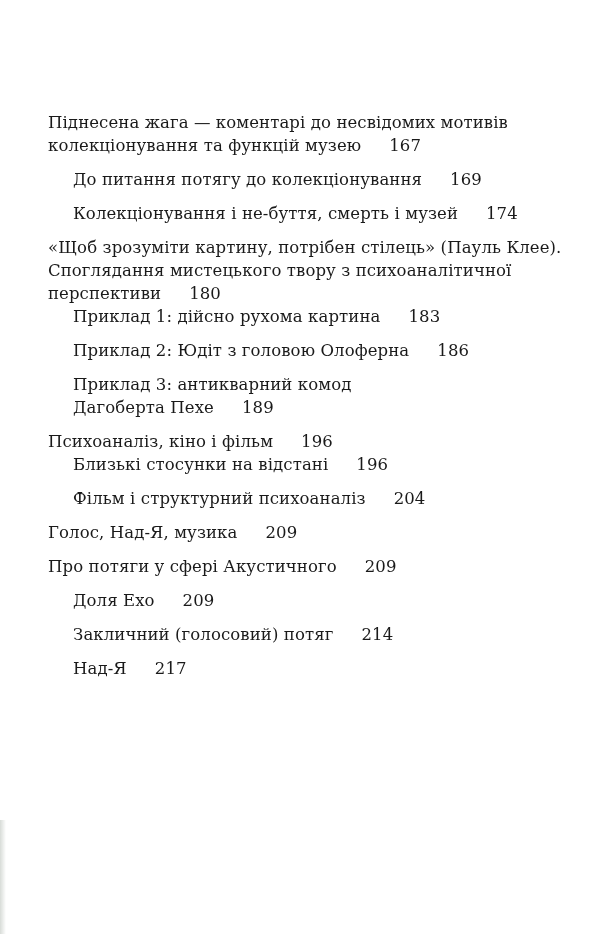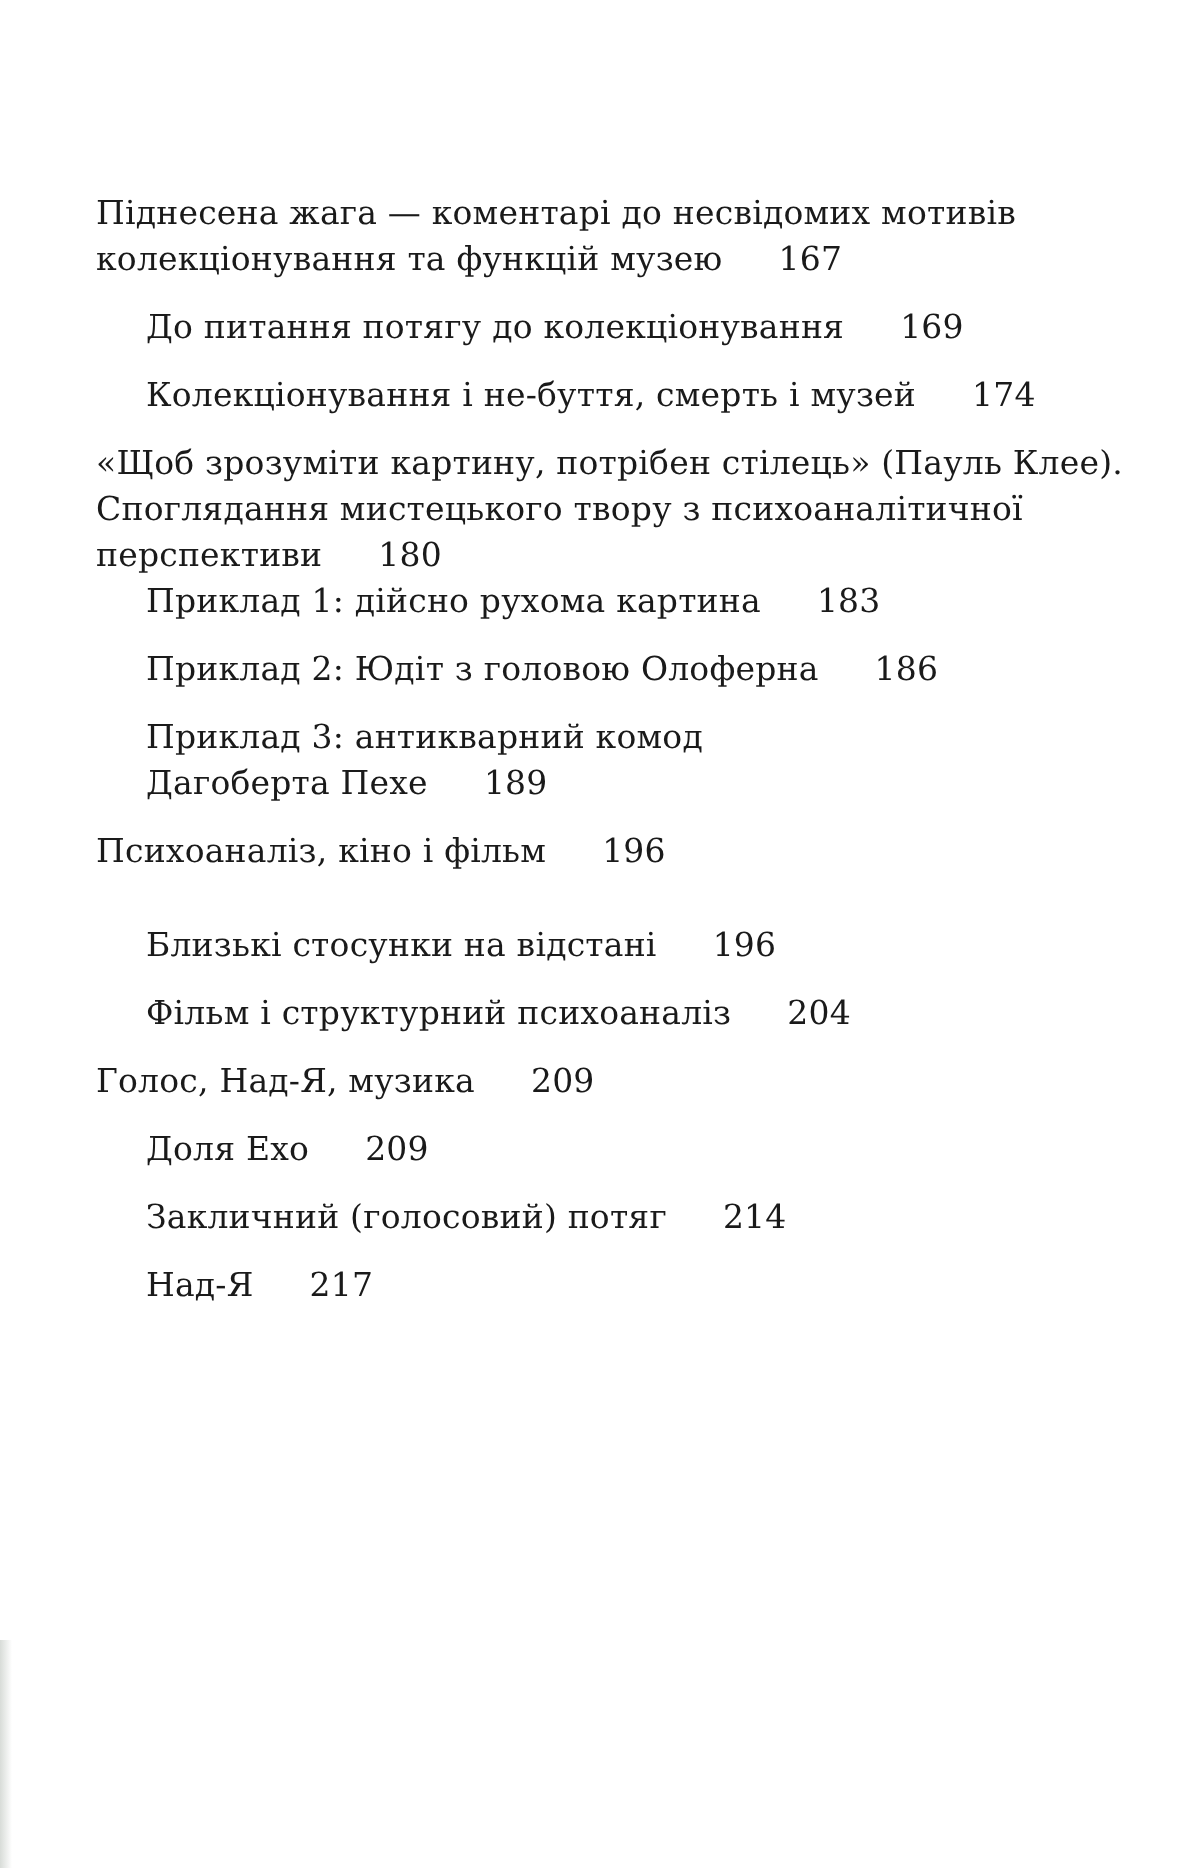--- a/index.html
+++ b/index.html
@@ -4,21 +4,21 @@
 <style>
   html, body { margin: 0; padding: 0; }
   body {
     width: 600px; height: 934px; background: #ffffff; position: relative; overflow: hidden;
     font-family: "DejaVu Serif", "Liberation Serif", serif; color: #1a1a1a;
   }
   .edge-shadow {
     position: absolute; left: 0; top: 820px; width: 6px; height: 114px;
     background: linear-gradient(to right, #d8dcd8, #ffffff);
   }
-  .toc { position: absolute; left: 48px; top: 95px; width: 520px; }
+  .toc { position: absolute; left: 48px; top: 111px; width: 520px; }
   .entry { font-size: 16.5px; line-height: 23px; letter-spacing: 0.1px; }
   .entry.level-1 { margin-left: 0; }
   .entry.level-2 { margin-left: 25px; }
   .entry .page { display: inline-block; margin-left: 28px; }
 </style>
 </head>
 <body>
 
 <div class="edge-shadow"></div>
 
@@ -41,31 +41,34 @@
   <div class="entry level-2" style="margin-bottom:11px">
     <span>Приклад 1: дійсно рухома картина</span><span class="page">183</span>
   </div>
   <div class="entry level-2" style="margin-bottom:11px">
     <span>Приклад 2: Юдіт з головою Олоферна</span><span class="page">186</span>
   </div>
   <div class="entry level-2" style="margin-bottom:11px">
     <div>Приклад 3: антикварний комод</div>
     <div><span>Дагоберта Пехе</span><span class="page">189</span></div>
   </div>
-  <div class="entry level-1" style="margin-bottom:24px">
+  <div class="entry level-1" style="margin-bottom:0">
     <span>Психоаналіз, кіно і фільм</span><span class="page">196</span>
   </div>
   <div class="entry level-2" style="margin-bottom:11px">
     <span>Близькі стосунки на відстані</span><span class="page">196</span>
   </div>
   <div class="entry level-2" style="margin-bottom:11px">
     <span>Фільм і структурний психоаналіз</span><span class="page">204</span>
   </div>
   <div class="entry level-1" style="margin-bottom:11px">
     <span>Голос, Над-Я, музика</span><span class="page">209</span>
+  </div>
+  <div class="entry level-1" style="margin-bottom:11px">
+    <span>Про потяги у сфері Акустичного</span><span class="page">209</span>
   </div>
   <div class="entry level-2" style="margin-bottom:11px">
     <span>Доля Ехо</span><span class="page">209</span>
   </div>
   <div class="entry level-2" style="margin-bottom:11px">
     <span>Закличний (голосовий) потяг</span><span class="page">214</span>
   </div>
   <div class="entry level-2" style="margin-bottom:28px">
     <span>Над-Я</span><span class="page">217</span>
   </div>

